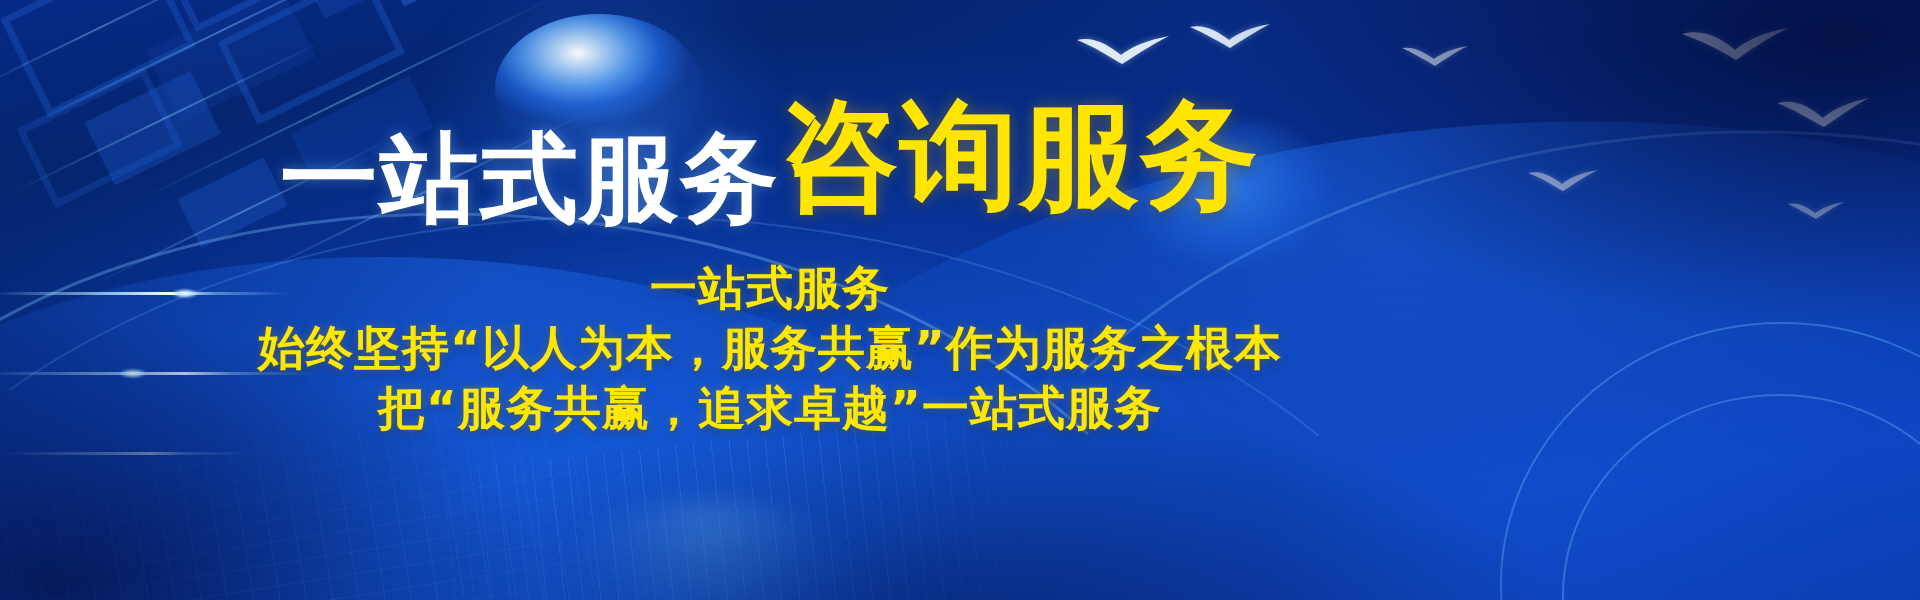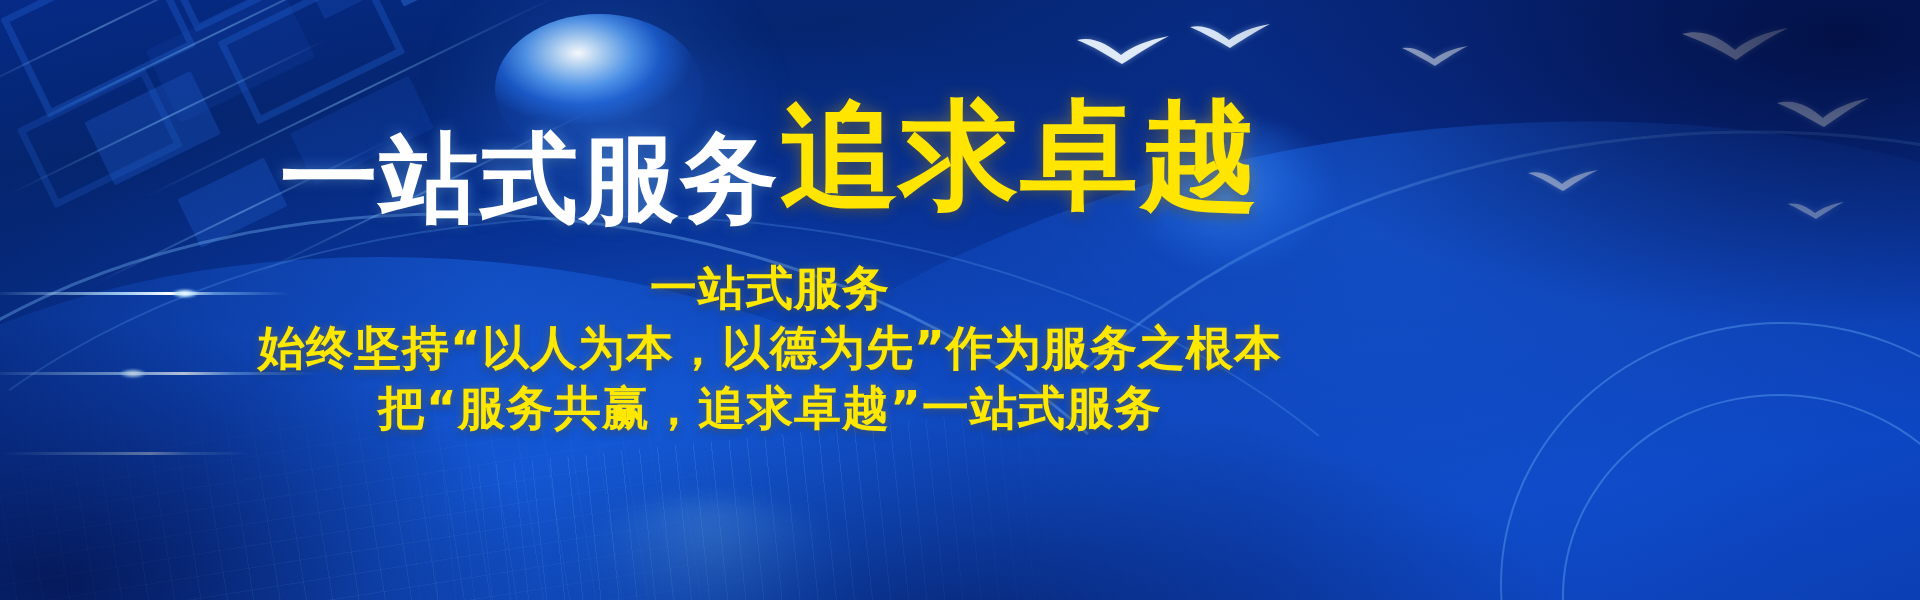--- a/index.html
+++ b/index.html
@@ -260,22 +260,22 @@
   </div>
   <div class="bird" style="left:1786px;top:200px;">
     <svg width="60" height="22" viewBox="0 0 60 22">
         <path d="M2 4 C13 2 22 8 29 13 C36 8 46 4 58 2 C46 8 38 14 30 19 C21 14 11 8 2 4 Z" fill="#d2e4ff" opacity=".6"></path>
       </svg>
   </div>
 
   <div class="vignette"></div>
 
   <div class="headline">
-    <span class="hl-white">一站式服务</span><span class="hl-yellow">追求卓越</span>
+    <span class="hl-white">一站式服务</span><span class="hl-yellow">咨询服务</span>
   </div>
 
   <div class="body-text">
     <span class="line">一站式服务</span>
-    <span class="line">始终坚持“以人为本，以德为先”作为服务之根本</span>
+    <span class="line">始终坚持“以人为本，服务共赢”作为服务之根本</span>
     <span class="line">把“服务共赢，追求卓越”一站式服务</span>
   </div>
 
 </div>
 
 </body></html>

